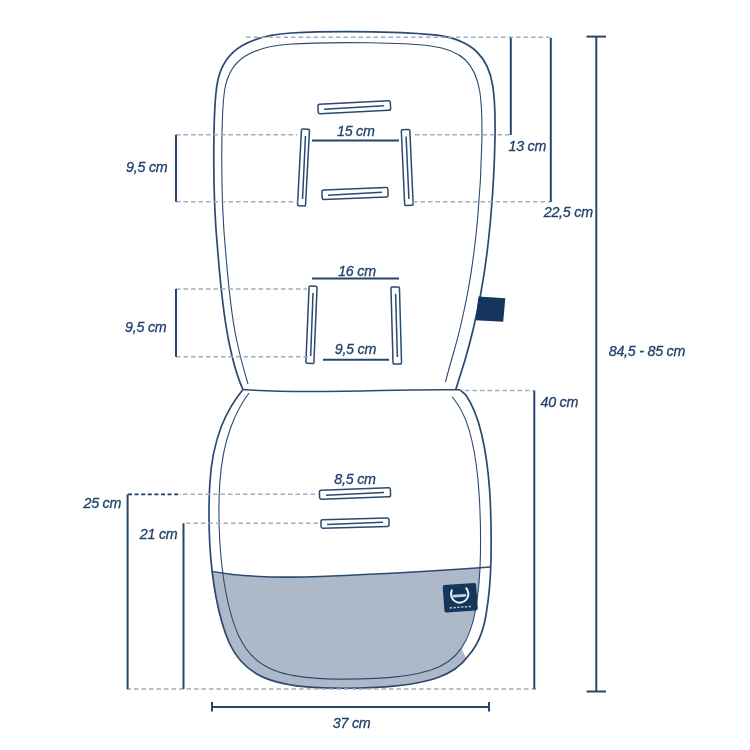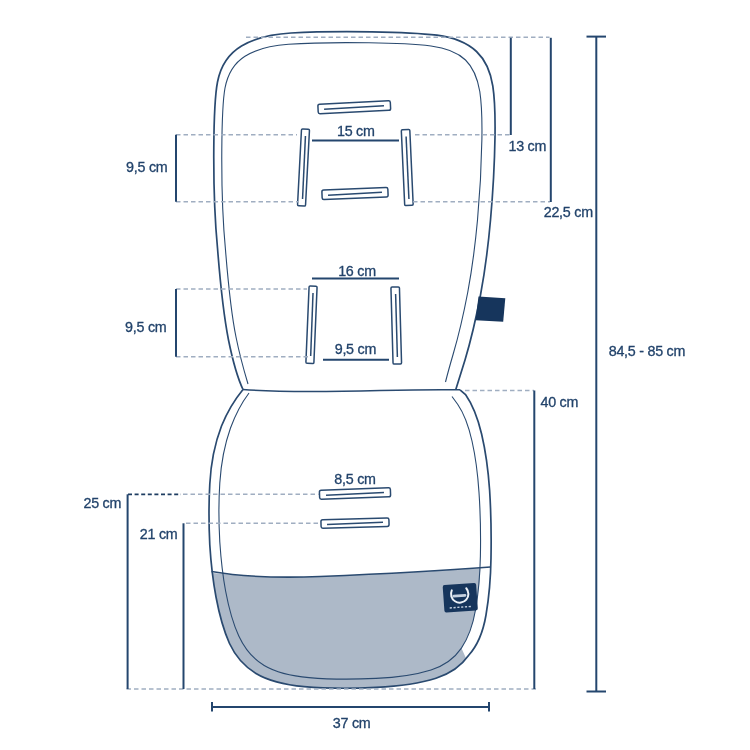--- a/index.html
+++ b/index.html
@@ -1,16 +1,16 @@
 <!DOCTYPE html>
 <html><head>
 <meta charset="utf-8">
 <style>
   html,body{margin:0;padding:0;background:#ffffff;}
-  .wrap{width:750px;height:750px;position:relative;overflow:hidden;background:#f0abfc;}
+  .wrap{width:750px;height:750px;position:relative;overflow:hidden;background:#f0abfc;font-style:italic;}
   text{font-family:"Liberation Sans",sans-serif;fill:#22436b;letter-spacing:-0.25px;stroke:#22436b;stroke-width:0.3px;}
 </style>
 </head>
 <body>
 <div class="wrap">
 <svg width="750" height="750" viewBox="0 0 750 750" xmlns="http://www.w3.org/2000/svg">
 
   <rect x="0" y="0" width="750" height="750" fill="#ffffff"></rect>
 
   <g>

